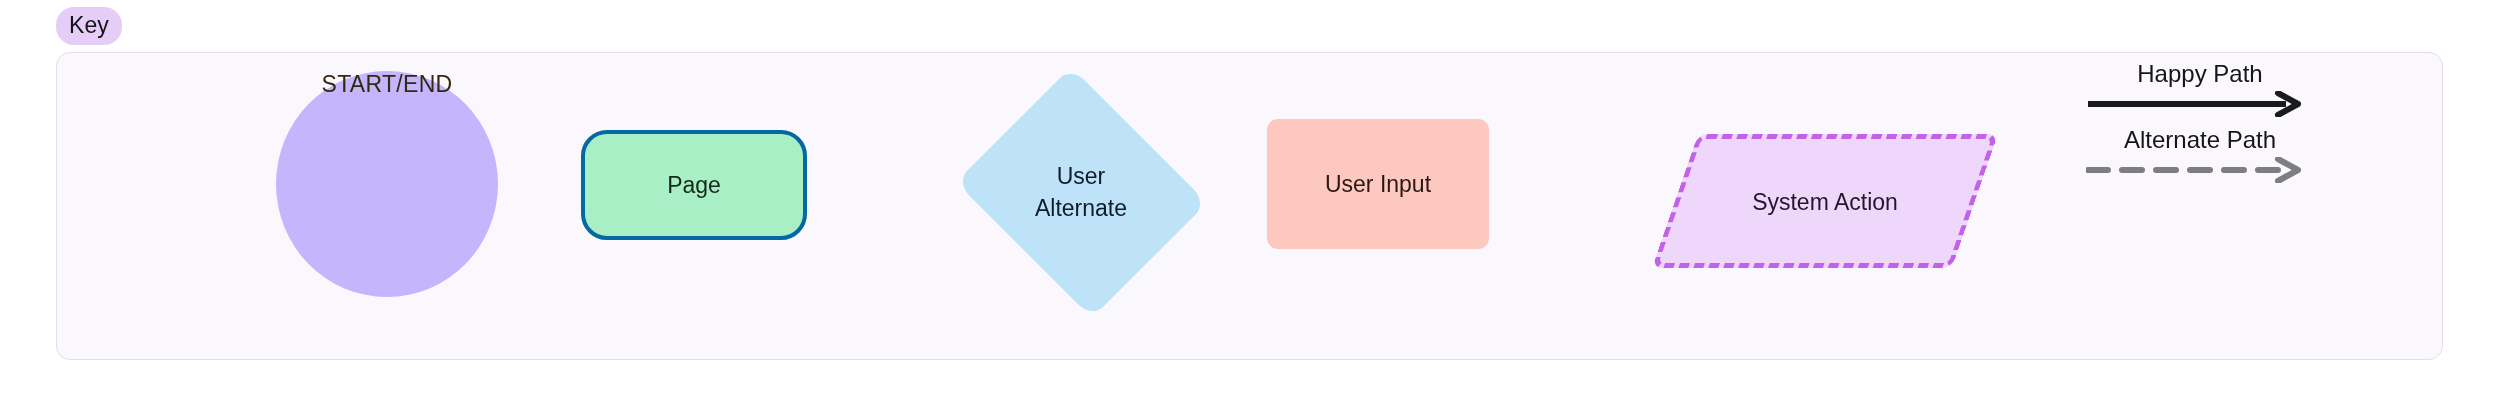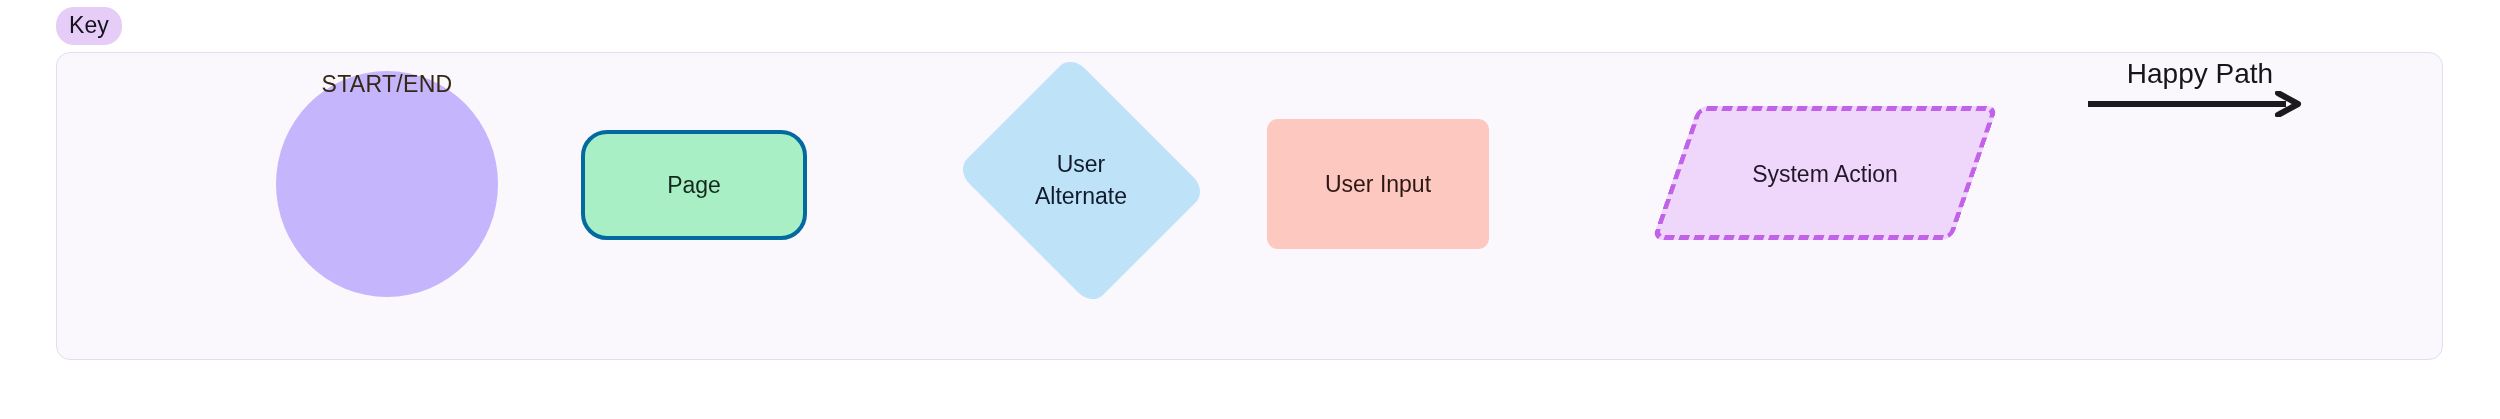--- a/index.html
+++ b/index.html
@@ -80,21 +80,21 @@
     justify-content: center;
   }
   #shape-page .shape-label {
     color: #14291c;
     font-size: 23px;
   }
 
   
   #shape-user-decisions {
     left: 889px;
-    top: 12px;
+    top: 24px;
     width: 270px;
     height: 230px;
   }
   #shape-user-decisions .diamond-body {
     position: absolute;
     left: 50%;
     top: 50%;
     width: 163px;
     height: 163px;
     margin-left: -81.5px;
@@ -132,21 +132,21 @@
     justify-content: center;
   }
   #shape-user-input .shape-label {
     color: #2c1713;
     font-size: 23px;
   }
 
   
   #shape-system-action {
     left: 1596px;
-    top: 48px;
+    top: 76px;
     width: 344px;
     height: 146px;
   }
   #shape-system-action .para-body {
     position: absolute;
     left: 22px;
     top: 5px;
     width: 300px;
     height: 134px;
     box-sizing: border-box;
@@ -177,21 +177,21 @@
   .arrow-row {
     position: relative;
     height: 66px;
   }
   .arrow-label {
     position: absolute;
     top: 0;
     left: 0;
     width: 228px;
     text-align: center;
-    font-size: 28px;
+    font-size: 24px;
     line-height: 26px;
     color: #16161a;
   }
   .arrow-gfx {
     position: absolute;
     top: 30px;
     left: 0;
   }
 </style>
 </head>
@@ -230,16 +230,23 @@
 
     <div class="arrow-row">
       <div class="arrow-label">Happy Path</div>
       <svg class="arrow-gfx" width="230" height="26" viewBox="0 0 230 26">
         <line x1="2" y1="13" x2="200" y2="13" stroke="#1b1b1f" stroke-width="6"></line>
         <polyline points="192,2 212,13 192,24" fill="none" stroke="#1b1b1f" stroke-width="6" stroke-linecap="round" stroke-linejoin="round"></polyline>
       </svg>
     </div>
 
 
+    <div class="arrow-row">
+      <div class="arrow-label">Alternate Path</div>
+      <svg class="arrow-gfx" width="230" height="26" viewBox="0 0 230 26">
+        <line x1="2" y1="13" x2="196" y2="13" stroke="#7d7d82" stroke-width="6" stroke-dasharray="20 14" stroke-linecap="round"></line>
+        <polyline points="192,2 212,13 192,24" fill="none" stroke="#7d7d82" stroke-width="6" stroke-linecap="round" stroke-linejoin="round"></polyline>
+      </svg>
+    </div>
 
   </div>
 
 </div>
 
 </body></html>

